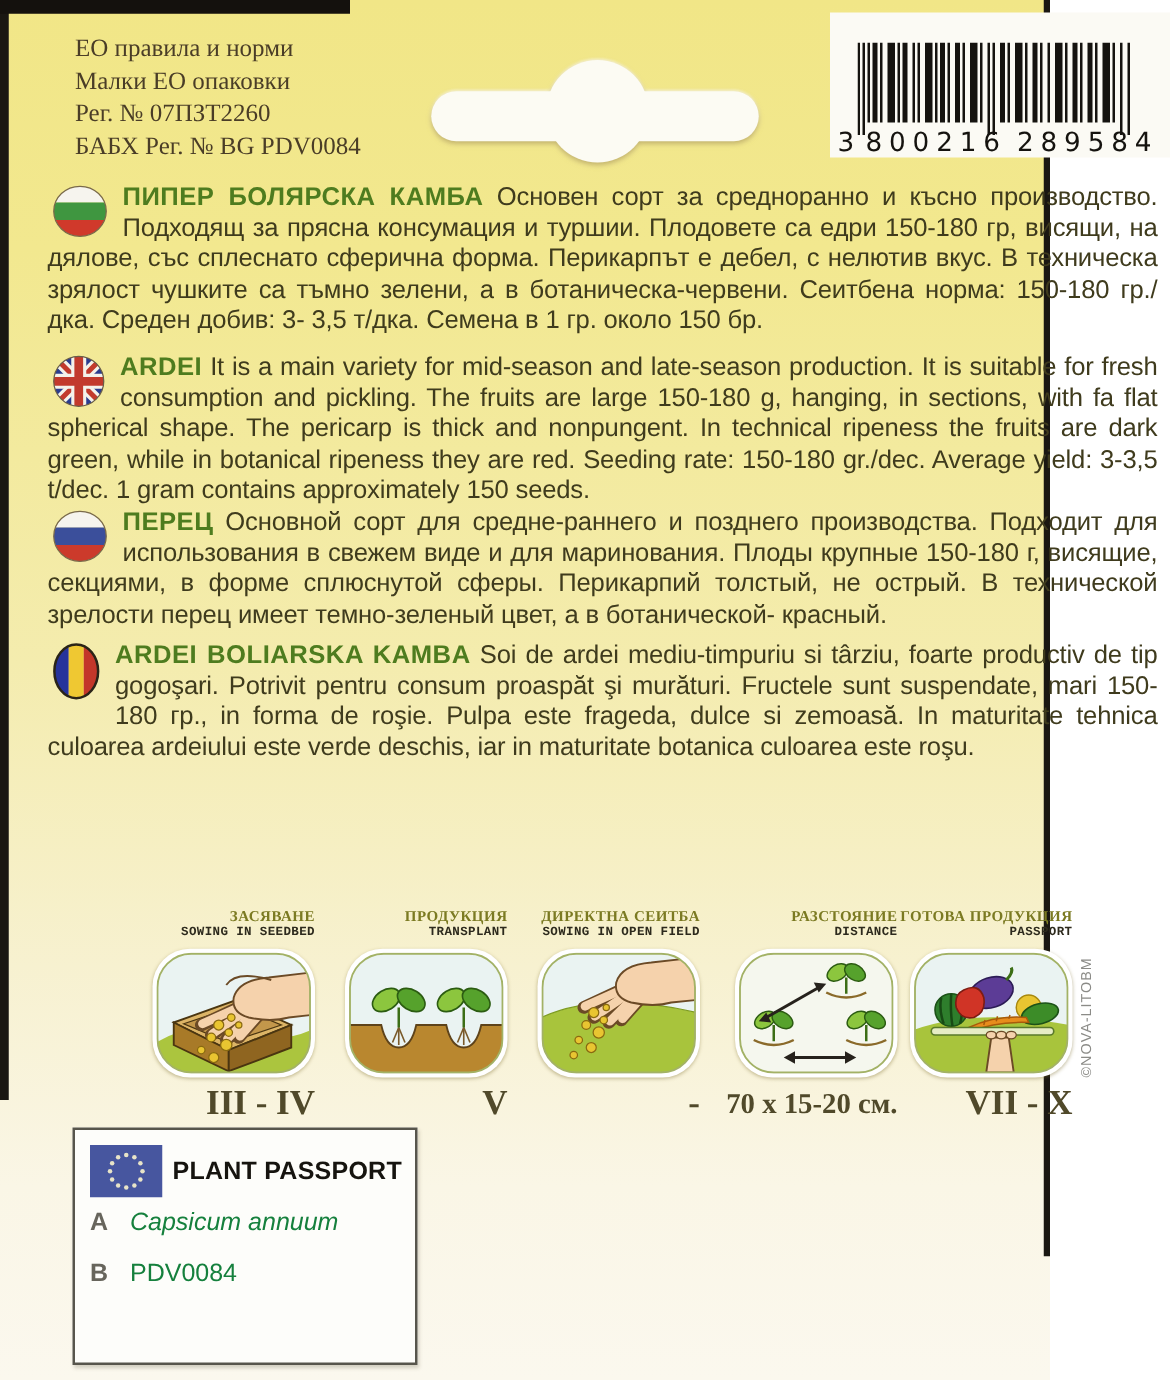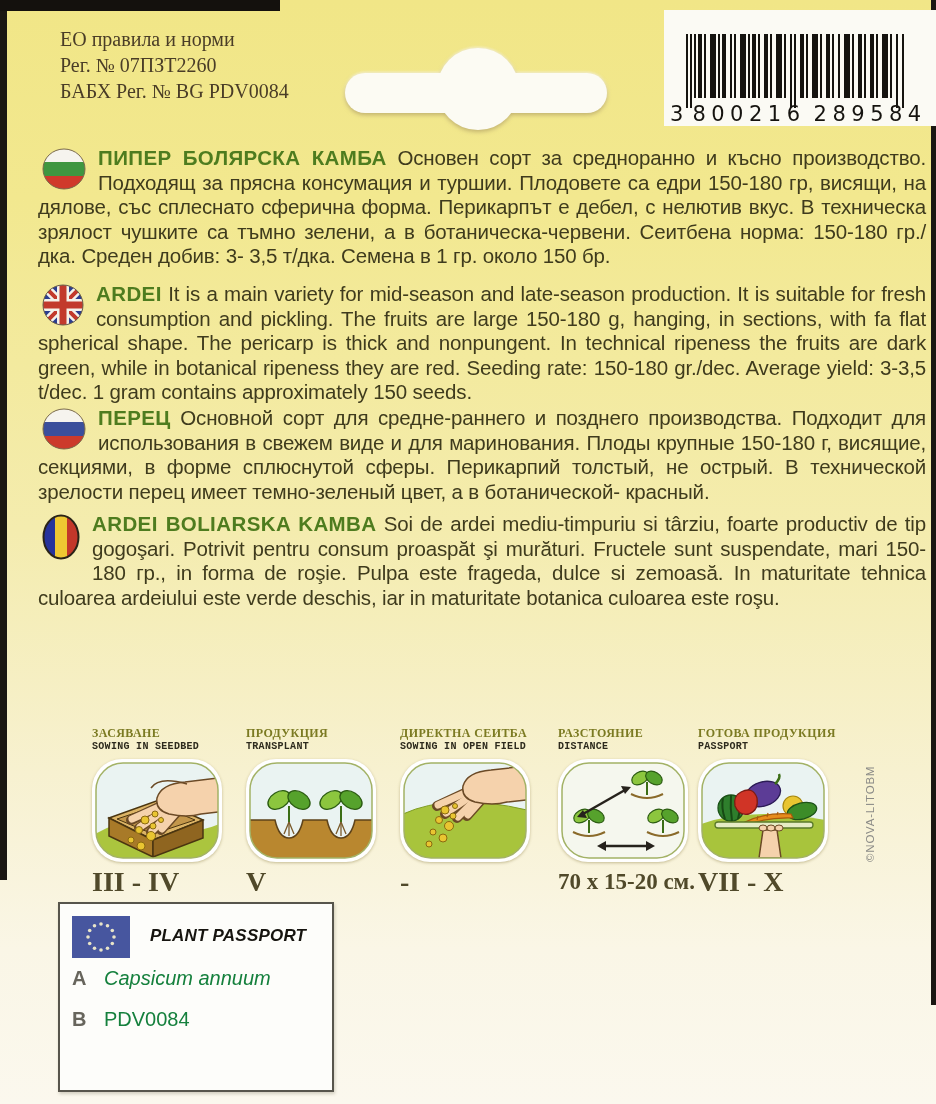--- a/index.html
+++ b/index.html
@@ -1,17 +1,17 @@
 <!DOCTYPE html>
 <html><head>
 <meta charset="utf-8">
 <style>
   html,body{margin:0;padding:0;}
   body{width:936px;height:1104px;overflow:hidden;font-family:"Liberation Sans",sans-serif;}
-  #packet{position:relative;width:936px;height:1104px;
+  #packet{position:relative;width:840px;height:1104px;
     background:linear-gradient(180deg,#f1e687 0%,#f2e88f 18%,#f4ecae 48%,#f7f1d0 70%,#faf6e6 86%,#fbf8ee 100%);}
   
   .edge-left{position:absolute;left:0;top:0;width:7px;height:880px;background:#1a1712;}
   .edge-right{position:absolute;right:0;top:0;width:5px;height:1005px;background:#1a1712;}
   .edge-top-right{position:absolute;left:656;top:0;width:280px;height:11px;background:#14110d;}
 
   
   .reg-block{position:absolute;left:60px;top:26px;font-family:"Liberation Serif",serif;
     font-size:20px;line-height:26px;color:#4a3d27;}
 
@@ -30,59 +30,60 @@
   .euro-slot .capsule{position:absolute;left:5px;top:27px;width:262px;height:40px;border-radius:21px;background:#fcfbf3;}
   .euro-slot .bump{position:absolute;left:97px;top:2px;width:82px;height:82px;border-radius:50%;background:#fcfbf3;}
 
   
   .para{position:absolute;left:38px;width:888px;text-align:justify;
     font-size:20.5px;line-height:24.6px;color:#3f3b1d;letter-spacing:-0.15px;}
   .para .flag{float:left;margin:2px 12px 2px 4px;}
   .para .title{font-weight:bold;color:#4e7c1f;letter-spacing:.4px;}
 
   
-  .picto{position:absolute;top:727px;width:160px;text-align:left;}
+  .picto{position:absolute;top:727px;width:160px;text-align:right;}
   .picto .lbl1{font-family:"Liberation Serif",serif;font-weight:bold;font-size:12px;line-height:13px;
     color:#7b7a22;letter-spacing:.4px;}
   .picto .lbl2{font-family:Liberation Mono, monospace;font-weight:bold;font-size:10px;line-height:14px;
     color:#2d2a1d;letter-spacing:.3px;}
   .tile{display:inline-block;margin-top:5px;background:#fff;border-radius:30px;padding:3px;
     box-shadow:0 1px 3px rgba(120,105,40,.4);}
   .tile svg{display:block;}
   .picto .value{font-family:"Liberation Serif",serif;font-weight:bold;font-size:28px;line-height:30px;
     color:#50492a;margin-top:1px;}
   .picto .value.small{font-size:23px;}
 
   .credit-vertical{position:absolute;left:822px;top:808px;width:96px;text-align:center;
     transform:rotate(-90deg);transform-origin:center;white-space:nowrap;
     font-size:11.5px;color:#8b8b87;letter-spacing:.8px;}
 
   
   .passport{position:absolute;left:58px;top:902px;width:272px;height:186px;background:#fdfdfa;
     border:2px solid #57554c;box-shadow:1px 2px 3px rgba(90,85,60,.25);}
   .passport .eu-flag{position:absolute;left:12px;top:12px;}
-  .passport .pp-title{position:absolute;left:90px;top:22px;font-size:17px;font-weight:bold;color:#16140f;letter-spacing:.2px;font-style:italic;}
+  .passport .pp-title{position:absolute;left:78px;top:22px;font-size:20px;font-weight:bold;color:#16140f;letter-spacing:.2px;}
   .passport .row{position:absolute;left:12px;display:flex;align-items:baseline;}
   .passport .row.a{top:63px;}
   .passport .row.b{top:104px;}
   .passport .key{width:32px;font-size:20px;font-weight:bold;color:#67655c;}
   .passport .val{font-size:20px;color:#15803d;}
   .passport .row.a .val{font-style:italic;}
 </style>
 </head>
 <body>
 
 <div id="packet">
 
   <div class="edge-left"></div>
   <div class="edge-right"></div>
   <div class="edge-top-right"></div>
 
   <div class="reg-block">
     <div>ЕО правила и норми</div>
+    <div>Малки ЕО опаковки</div>
     <div>Рег. № 07ПЗТ2260</div>
     <div>БАБХ Рег. № BG PDV0084</div>
   </div>
 
   <div class="barcode-panel">
     <svg class="barcode-bars" width="222" height="76" viewBox="0 0 222 76">
       <g fill="#15130f">
         <rect x="0" y="0" width="2" height="74"></rect>
           <rect x="4" y="0" width="2" height="74"></rect>
         <rect x="8" y="0" width="2" height="64"></rect>

